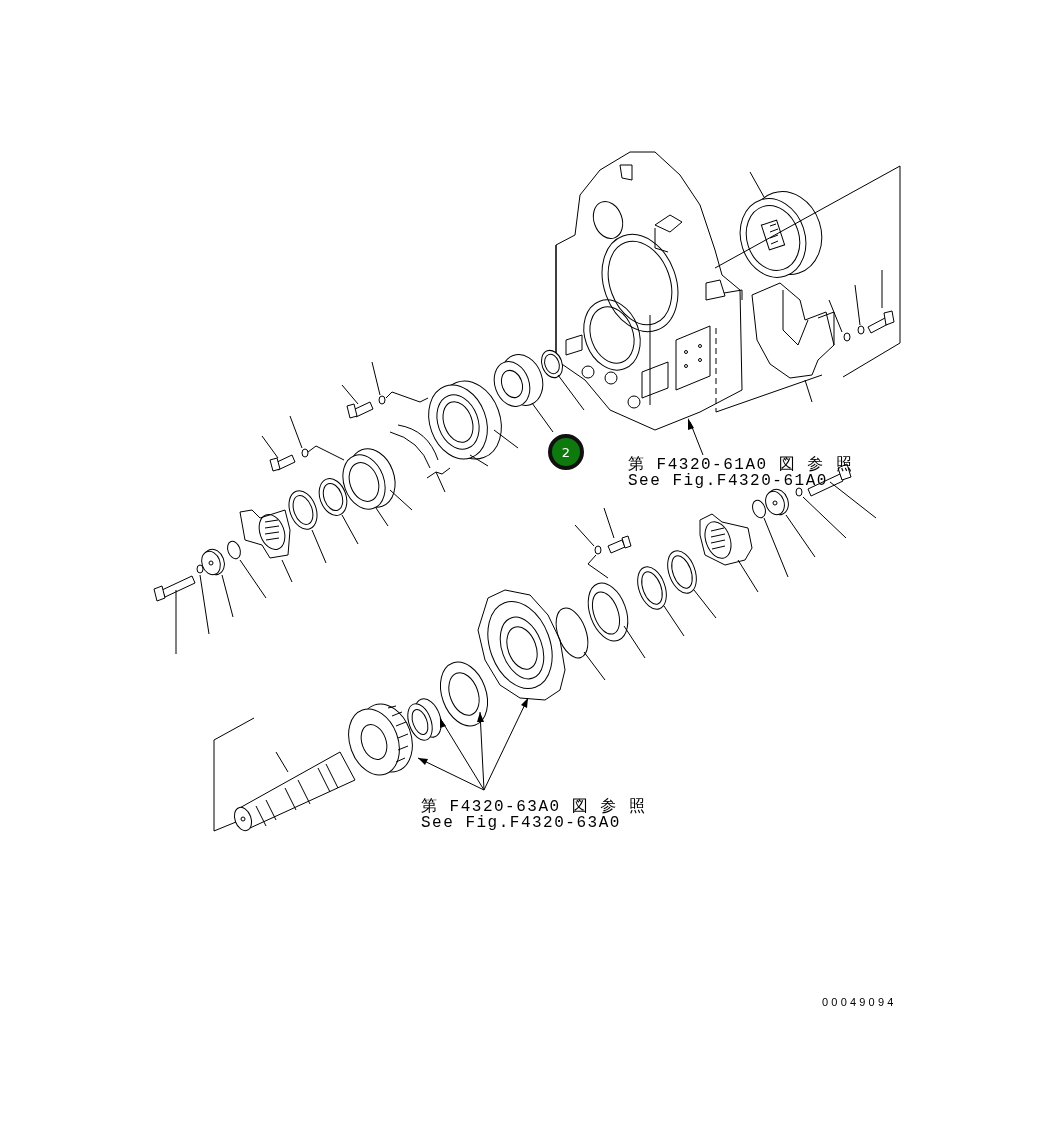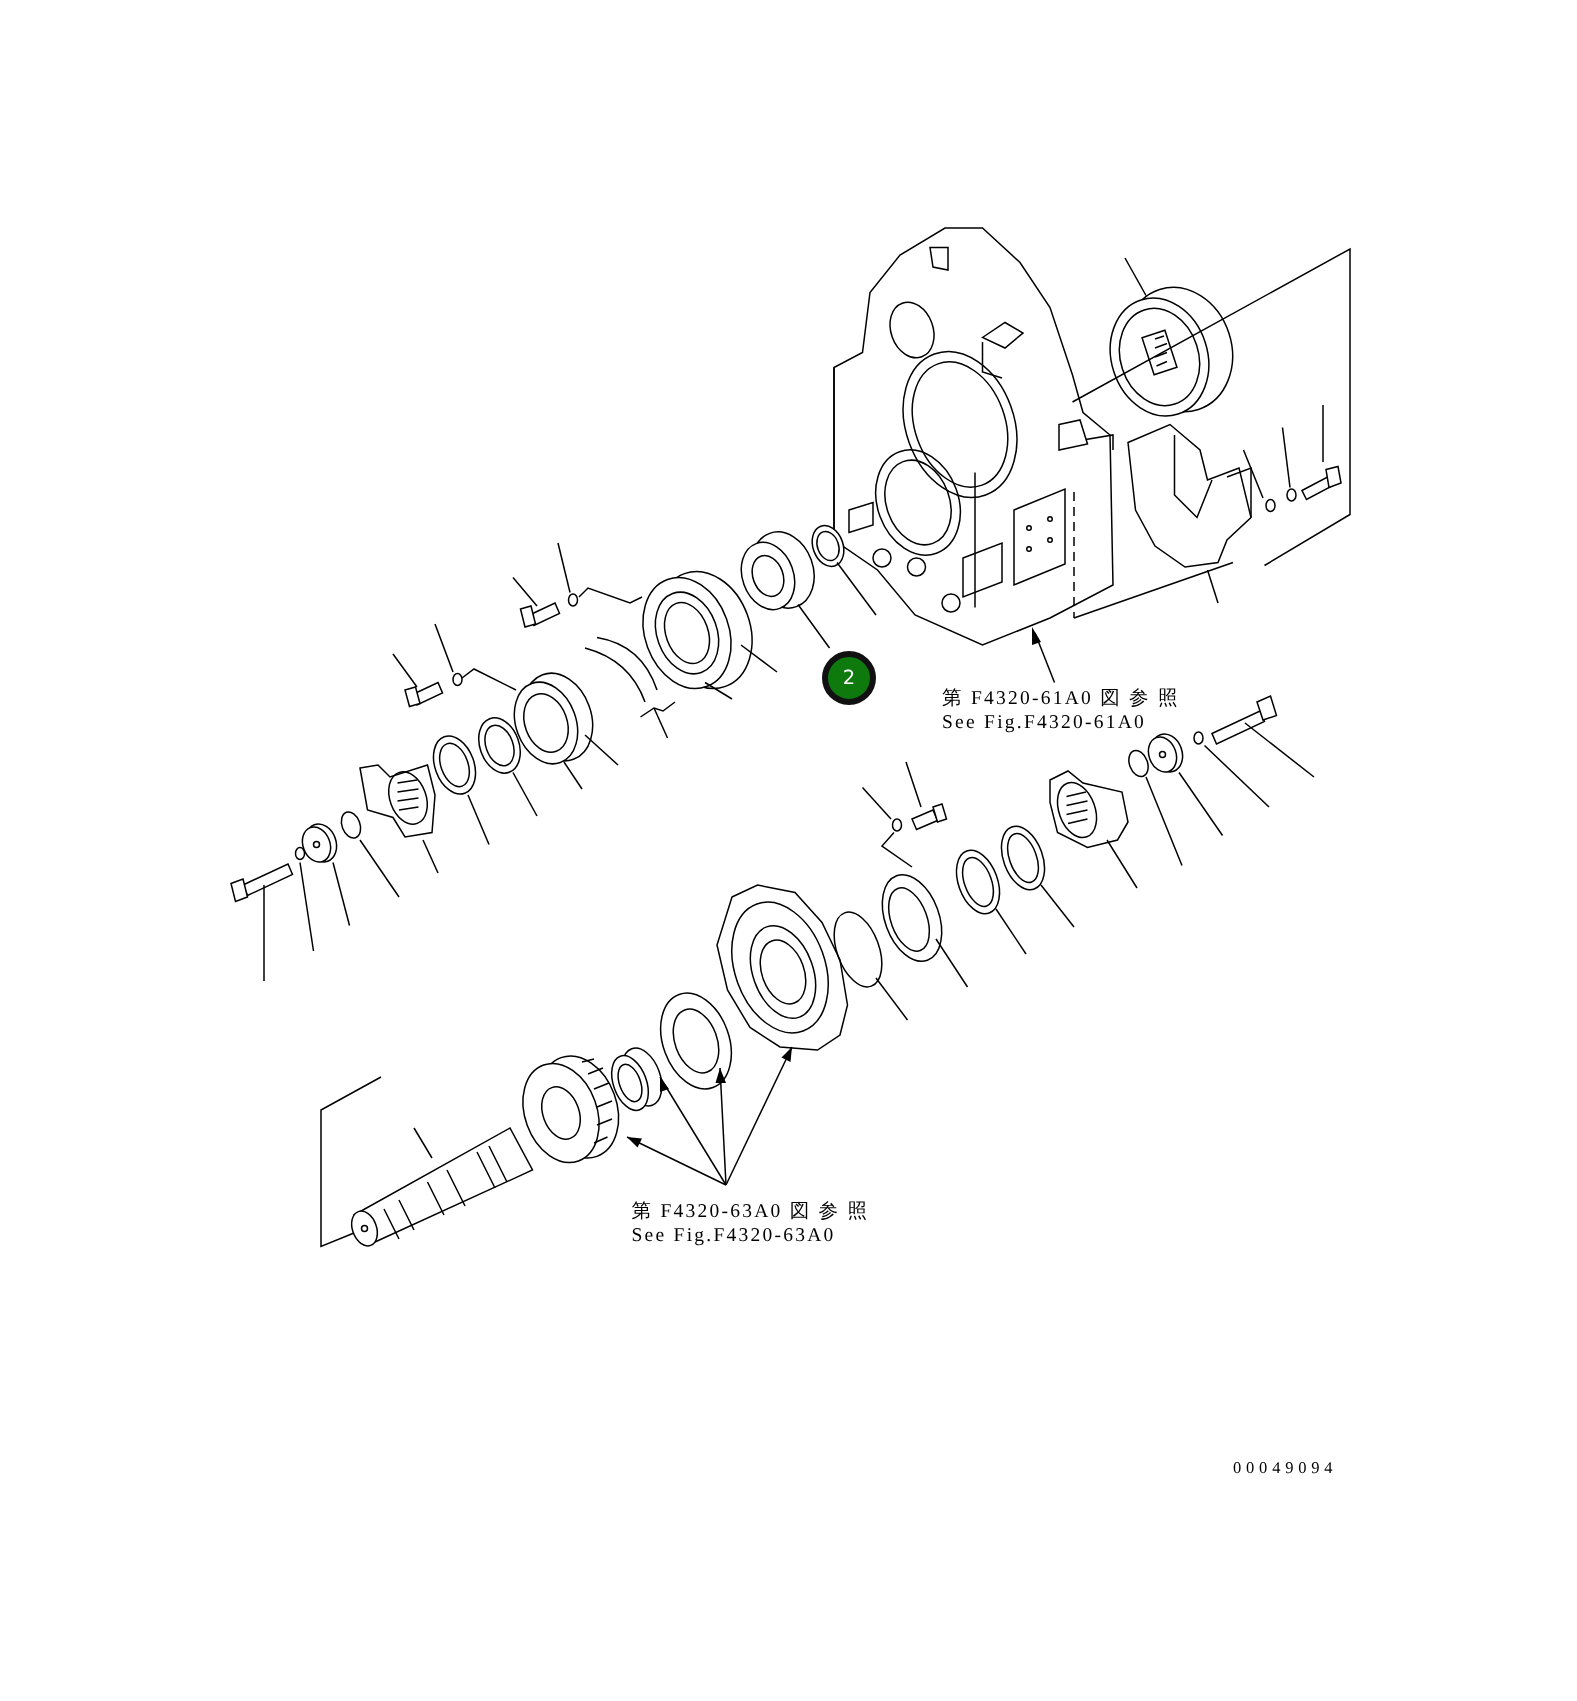--- a/index.html
+++ b/index.html
@@ -1,22 +1,22 @@
 <!DOCTYPE html>
 <html><head>
 <meta charset="utf-8">
 <style>
   html, body { margin: 0; padding: 0; background: #ffffff; }
   body { width: 1051px; height: 1134px; position: relative; overflow: hidden; font-family: "DejaVu Sans Mono", monospace; }
   #diagram { position: absolute; left: 0; top: 0; width: 1051px; height: 1134px; }
   .ln { fill: none; stroke: #000; stroke-width: 1; }
   .wf { fill: #fff; stroke: #000; stroke-width: 1; }
   .dash { fill: none; stroke: #000; stroke-width: 1; stroke-dasharray: 6 4; }
-  .ref { position: absolute; font-family: Liberation Serif, serif; font-size: 13px; color: #000; line-height: 16px; letter-spacing: 1.5px; white-space: nowrap; }
-  .fig-no { position: absolute; left: 822px; top: 973px; font-family: Liberation Serif, serif; font-size: 11px; letter-spacing: 3.2px; color: #000; }
+  .ref { position: absolute; font-family: Liberation Mono, monospace; font-size: 16px; color: #000; line-height: 16px; letter-spacing: 1.5px; white-space: nowrap; }
+  .fig-no { position: absolute; left: 822px; top: 996px; font-family: Liberation Sans, sans-serif; font-size: 11px; letter-spacing: 3.2px; color: #000; }
   .callout { position: absolute; left: 548px; top: 434px; width: 36px; height: 36px; border-radius: 50%; background: #0e7a0e; border: 4px solid #111; box-sizing: border-box; display: flex; align-items: center; justify-content: center; color: #fff; font-family: "DejaVu Sans", sans-serif; font-size: 13px; cursor: pointer; }
 </style>
 </head>
 <body>
 
 <svg id="diagram" viewBox="0 0 1051 1134" xmlns="http://www.w3.org/2000/svg">
 
   <g>
     <path class="wf" d="M556 245 L575 235 L580 195 L600 170 L630 152 L655 152 L680 175 L700 205 L715 250 L722 275 L740 290 L742 390 L700 412 L655 430 L610 410 L585 380 L556 360 Z"></path>
     <path class="ln" d="M556 245 L556 360"></path>

